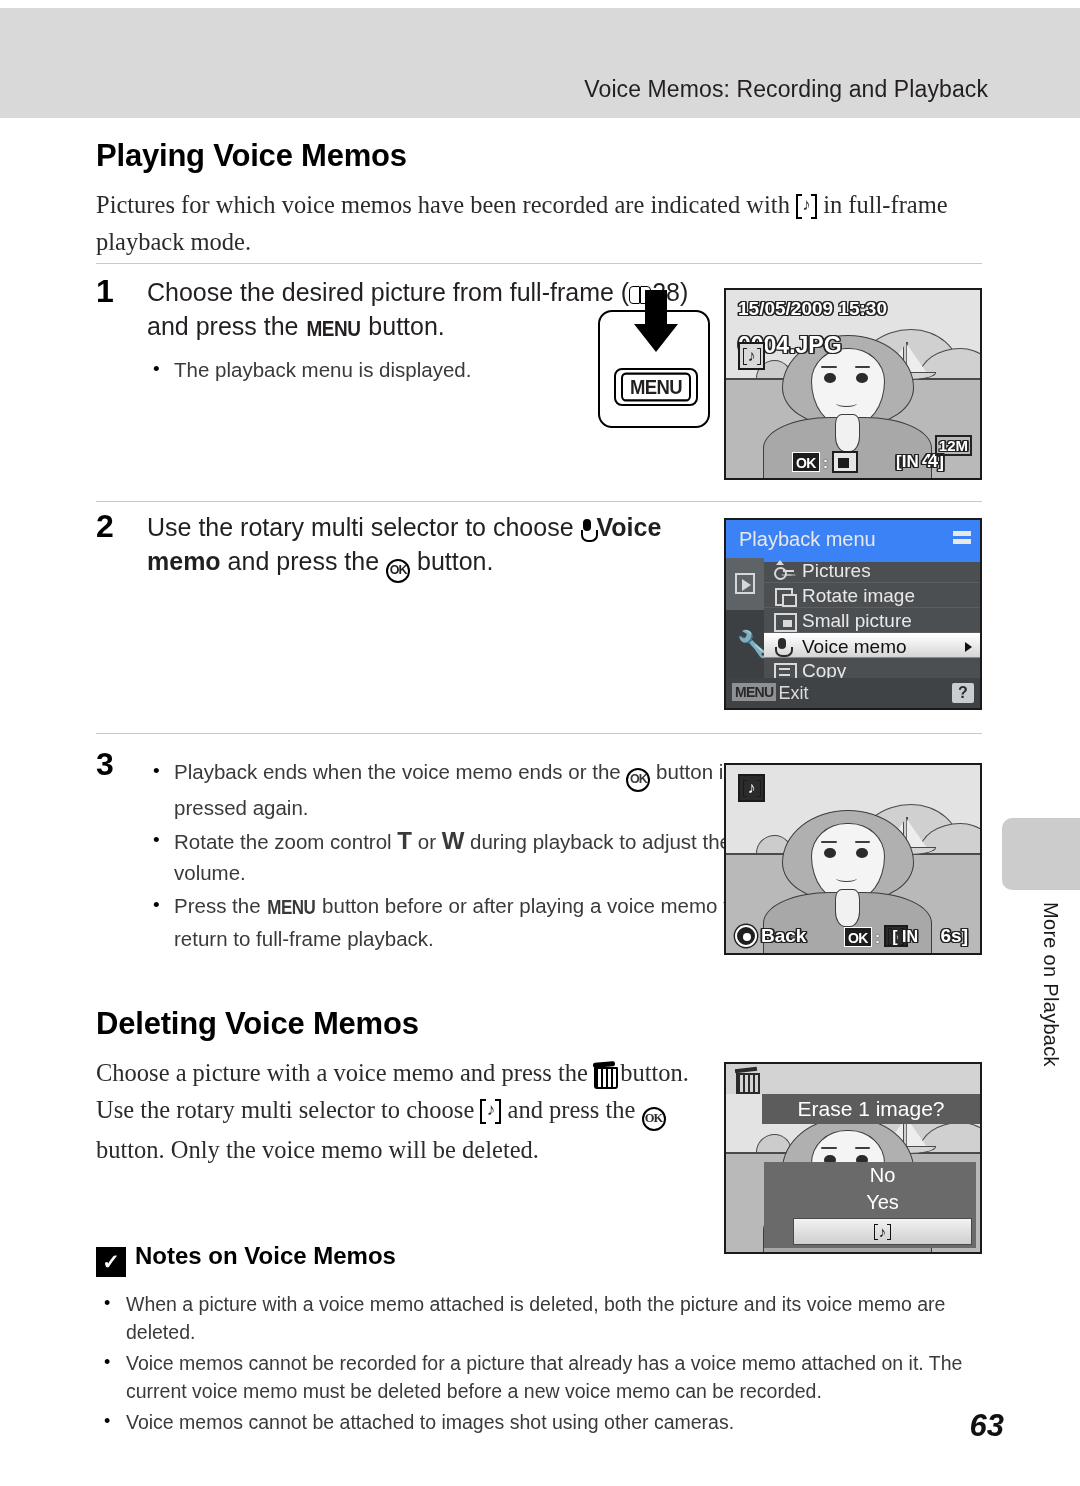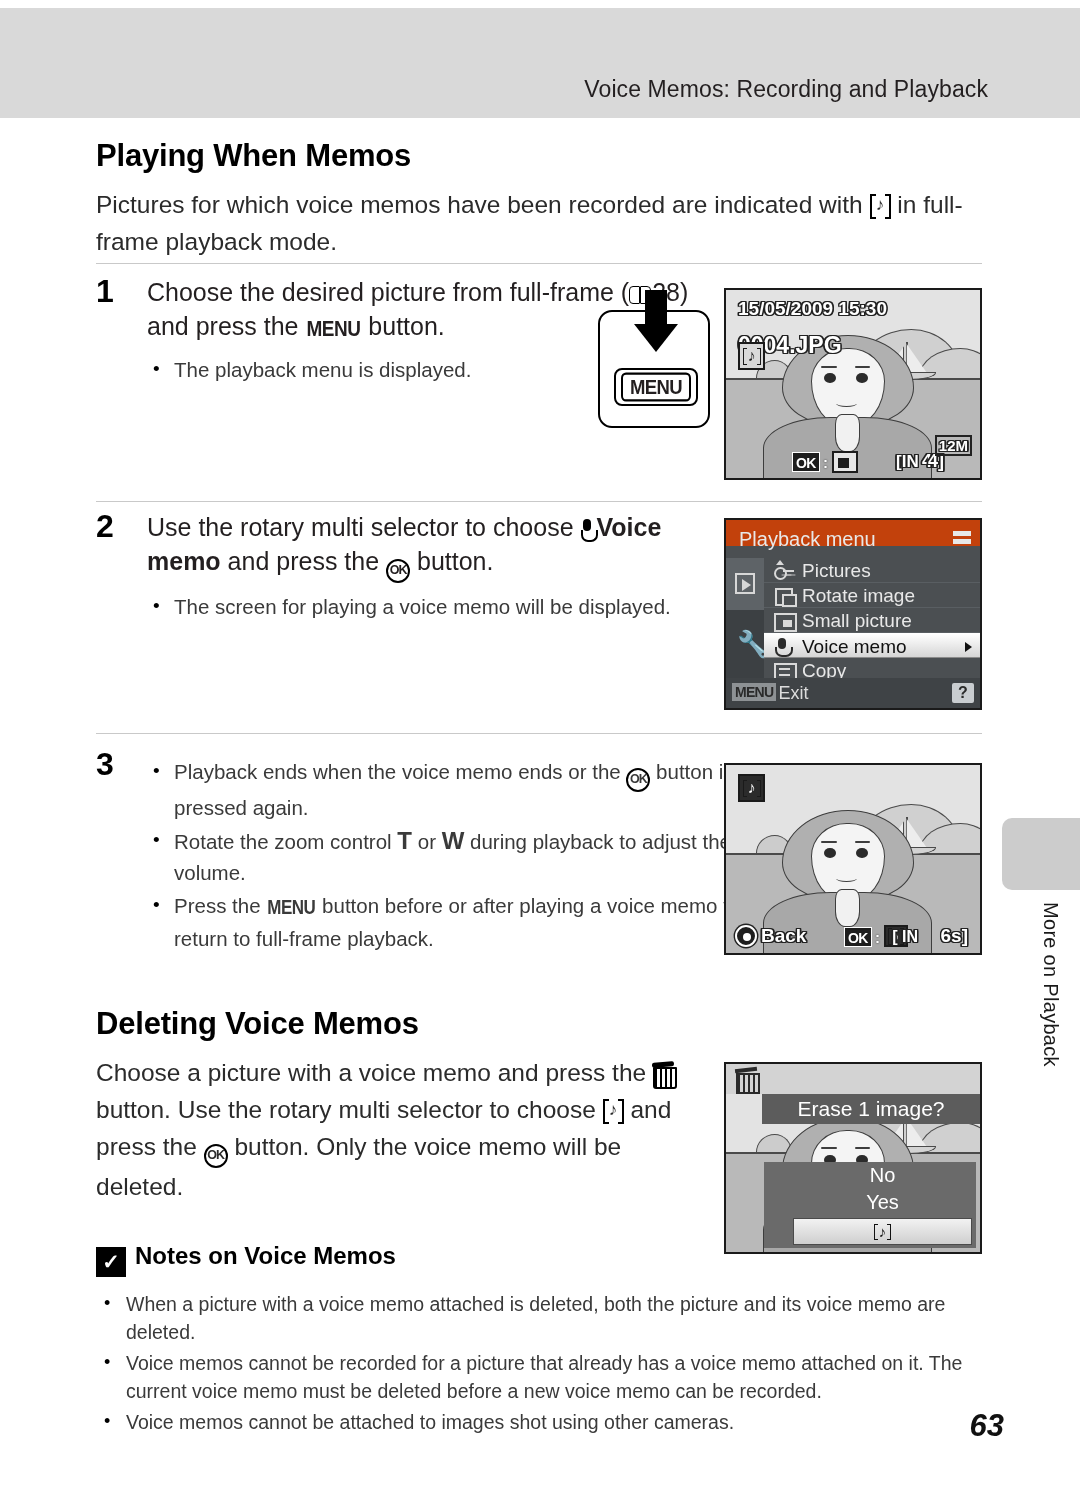--- a/index.html
+++ b/index.html
@@ -30,21 +30,21 @@
   }
 
   h1.sec{
     position:absolute; left:96px;
     font-size:31px; font-weight:bold; margin:0; letter-spacing:-.2px;
     color:#000;
   }
 
   .intro{
     position:absolute; left:96px; width:870px;
-    font-size:24.5px; line-height:37px; color:#2b2b2b;
+    font-size:24.5px; line-height:37px; color:#2b2b2b;font-family:Liberation Serif, serif;
   }
 
   hr.rule{
     position:absolute; left:96px; width:886px; height:0;
     border:0; border-top:1.6px solid #c9c9c9; margin:0;
   }
 
   
   .step-num{
     position:absolute; font-size:32px; font-weight:bold; color:#000; left:96px;
@@ -289,22 +289,22 @@
   .osd-sec{ position:absolute; right:12px; bottom:0; font-size:19px; }
   .osd-inb{ position:absolute; right:62px; bottom:1px; font-size:16px; }
 
   
   .menu-lcd{
     position:absolute; width:258px; height:192px;
     border:2.6px solid #1a1a1a; background:#4b4f52;
     font-size:19px; color:#e8e8e8; overflow:hidden;
   }
   .menu-lcd .mtitle{
-    position:absolute; left:0; top:0; right:0; height:26px;
-    background:#c2410c; line-height:38px; padding-left:13px; font-size:20px;
+    position:absolute; left:0; top:0; right:0; height:42px;
+    background:#3b82f6; line-height:38px; padding-left:13px; font-size:20px;
   }
   .menu-lcd .bat{
     position:absolute; right:9px; top:11px; width:18px; height:13px;
   }
   .menu-lcd .bat:before,.menu-lcd .bat:after{
     content:""; position:absolute; left:0; width:18px; height:5px; background:#e8e8e8;
   }
   .menu-lcd .bat:before{ top:0; } .menu-lcd .bat:after{ top:8px; }
   .menu-lcd .rail{
     position:absolute; left:0; top:38px; width:38px; bottom:30px; background:#3c4043;
@@ -491,21 +491,21 @@
   }
 </style>
 </head>
 <body>
 
 <div class="header-band"></div>
 <div class="header-title">Voice Memos: Recording and Playback</div>
 
 <div class="page">
 
-  <h1 class="sec" style="top:20px">Playing When Memos</h1>
+  <h1 class="sec" style="top:20px">Playing Voice Memos</h1>
 
   <div class="intro" style="top:68px">
     <span>Pictures for which voice memos have been recorded are indicated with</span>
     <span class="ic ic-memo"><span>♪</span></span>
     <span>in full-frame playback mode.</span>
   </div>
 
   <hr class="rule" style="top:145px">
 
   <div class="step-num" style="top:155px">1</div>
@@ -576,23 +576,20 @@
 
   <div class="step-num" style="top:390px">2</div>
   <div class="step-body" style="top:392px">
     <div class="step-title">
       <span>Use the rotary multi selector to choose</span>
       <span class="ic ic-mic"></span><b>Voice memo</b>
       <span>and press the</span>
       <span class="ic ic-ok">OK</span>
       <span>button.</span>
     </div>
-    <ul class="bullets">
-      <li>The screen for playing a voice memo will be displayed.</li>
-    </ul>
   </div>
 
   <div class="menu-lcd" style="left:724px; top:400px">
     <div class="mtitle">Playback menu</div>
     <div class="bat"></div>
     <div class="rail">
       <div class="tabp">
           <div class="tri"></div>
         </div>
       <div class="wr">🔧</div>

